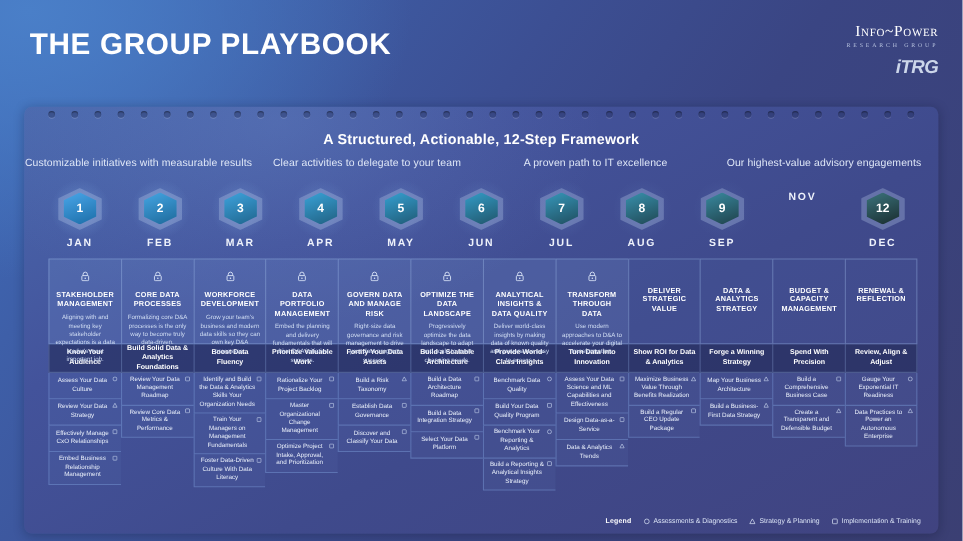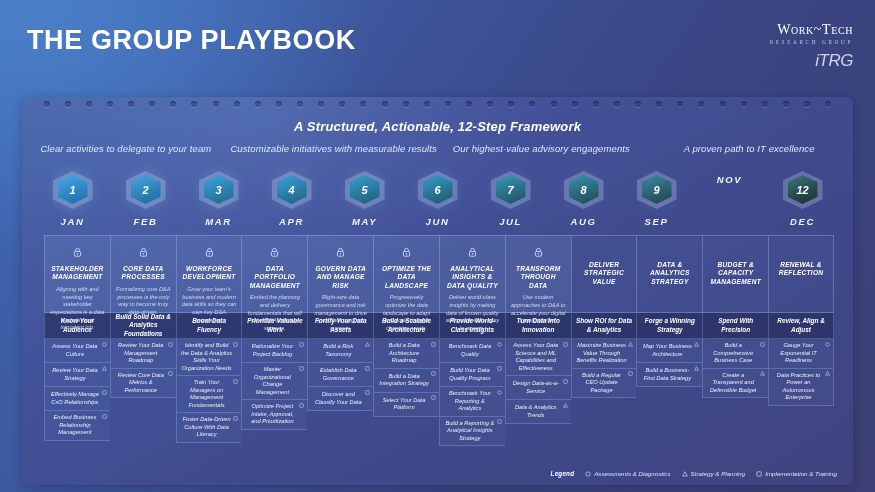--- a/index.html
+++ b/index.html
@@ -32,33 +32,32 @@
     font-size: 14px; color: #ffffff; letter-spacing: 0.6px;
     font-variant: small-caps; font-weight: normal;
   }
   .brand-sub {
     font-family: "Liberation Serif", serif;
     font-size: 5.3px; color: #b9c4e0; letter-spacing: 2.6px;
     margin-top: 1px;
   }
   .brand-logo {
     margin-top: 6px;
-    font-size: 17px; font-weight: normal; font-style: italic;
+    font-size: 17px; font-weight: bold; font-style: italic;
     color: #ccd6ea; letter-spacing: -0.5px;
   }
 
   
   .panel {
     position: absolute; left: 22px; top: 97px;
     width: 831px; height: 388px;
     border-radius: 7px;
     background: linear-gradient(150deg, #4a68ad 0%, #43539b 30%, #3f4a8c 60%, #404380 100%);
     box-shadow: 0 2px 10px rgba(10,14,40,.28);
     overflow: hidden;
-    font-style: italic;
   }
   .panel-sheen {
     position: absolute; inset: 0;
     background: radial-gradient(ellipse 420px 260px at 28% 4%, rgba(130,170,230,.20) 0%, rgba(130,170,230,0) 70%);
     pointer-events: none;
   }
   .binding {
     position: absolute; left: 0; top: 4px; width: 831px;
     display: flex; justify-content: space-around; padding: 0 14px;
   }
@@ -173,21 +172,21 @@
   }
   .legend-title { color: #ffffff; font-size: 6.3px; font-weight: bold; letter-spacing:.2px; }
   .legend-item { display: flex; align-items: center; gap: 3px; color: #dbe4f6; font-size: 6.2px; }
 </style>
 </head>
 <body>
 
 <div class="header">
   <div class="title">THE GROUP PLAYBOOK</div>
   <div class="brand">
-    <div class="brand-name">Work~Tech</div>
+    <div class="brand-name">Info~Power</div>
     <div class="brand-sub">RESEARCH GROUP</div>
     <div class="brand-logo">iTRG</div>
   </div>
 </div>
 
 <div class="panel">
   <div class="panel-sheen"></div>
 
   <div class="binding" id="binding">
       <div class="hole"></div>
@@ -225,24 +224,24 @@
       <div class="hole"></div>
       <div class="hole"></div>
       <div class="hole"></div>
       <div class="hole"></div>
       <div class="hole"></div>
       <div class="hole"></div>
     </div>
 
   <div class="fw-title">A Structured, Actionable, 12-Step Framework</div>
   <div class="promises" id="promises">
+      <div class="promise">Customizable initiatives with measurable results</div>
       <div class="promise">Clear activities to delegate to your team</div>
-      <div class="promise">Customizable initiatives with measurable results</div>
+      <div class="promise">A proven path to IT excellence</div>
       <div class="promise">Our highest-value advisory engagements</div>
-      <div class="promise">A proven path to IT excellence</div>
     </div>
 
   <div class="months" id="months">
       <div class="month">
         <div class="hex-wrap">
           <div class="hex-glow" style="background: radial-gradient(circle, rgba(150, 200, 255, 0.3) 0%, rgba(150, 200, 255, 0) 68%);"></div>
           <div class="hex-outer"></div>
           <div class="hex-inner" style="background: linear-gradient(160deg, rgb(73, 166, 233) 0%, rgb(27, 109, 167) 100%);">1</div>
         </div>
         <div class="month-label">JAN</div>

